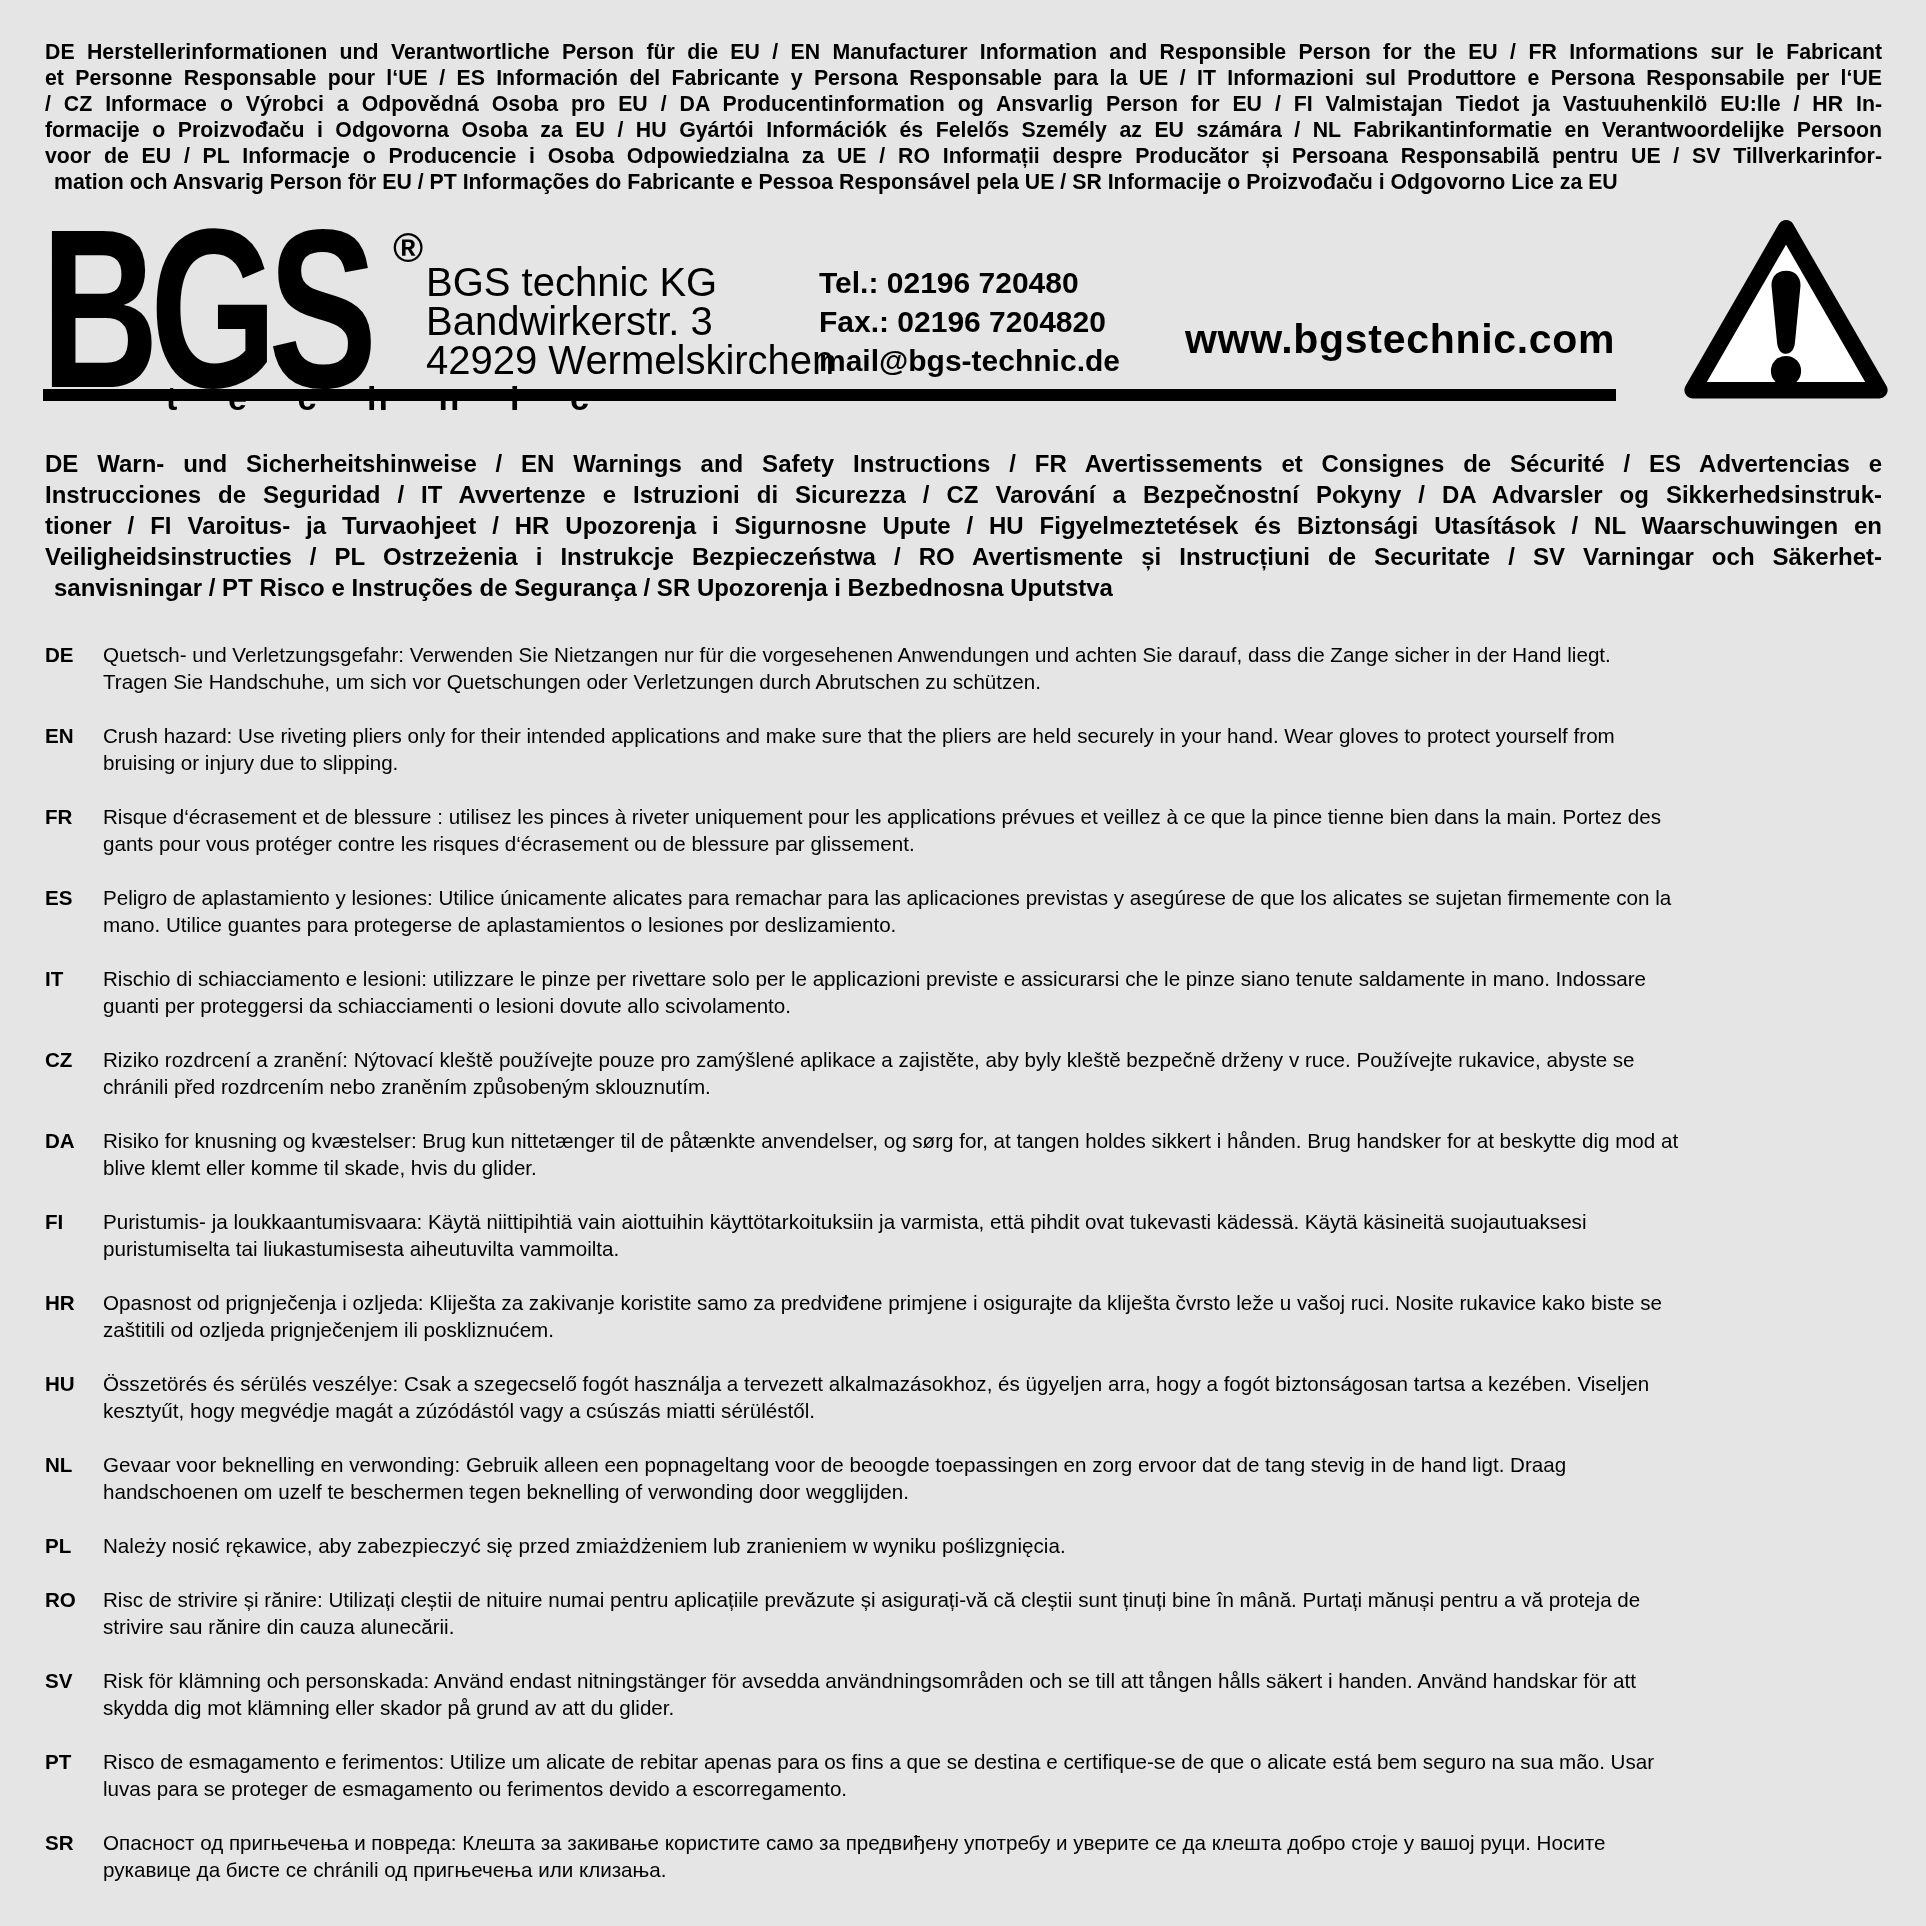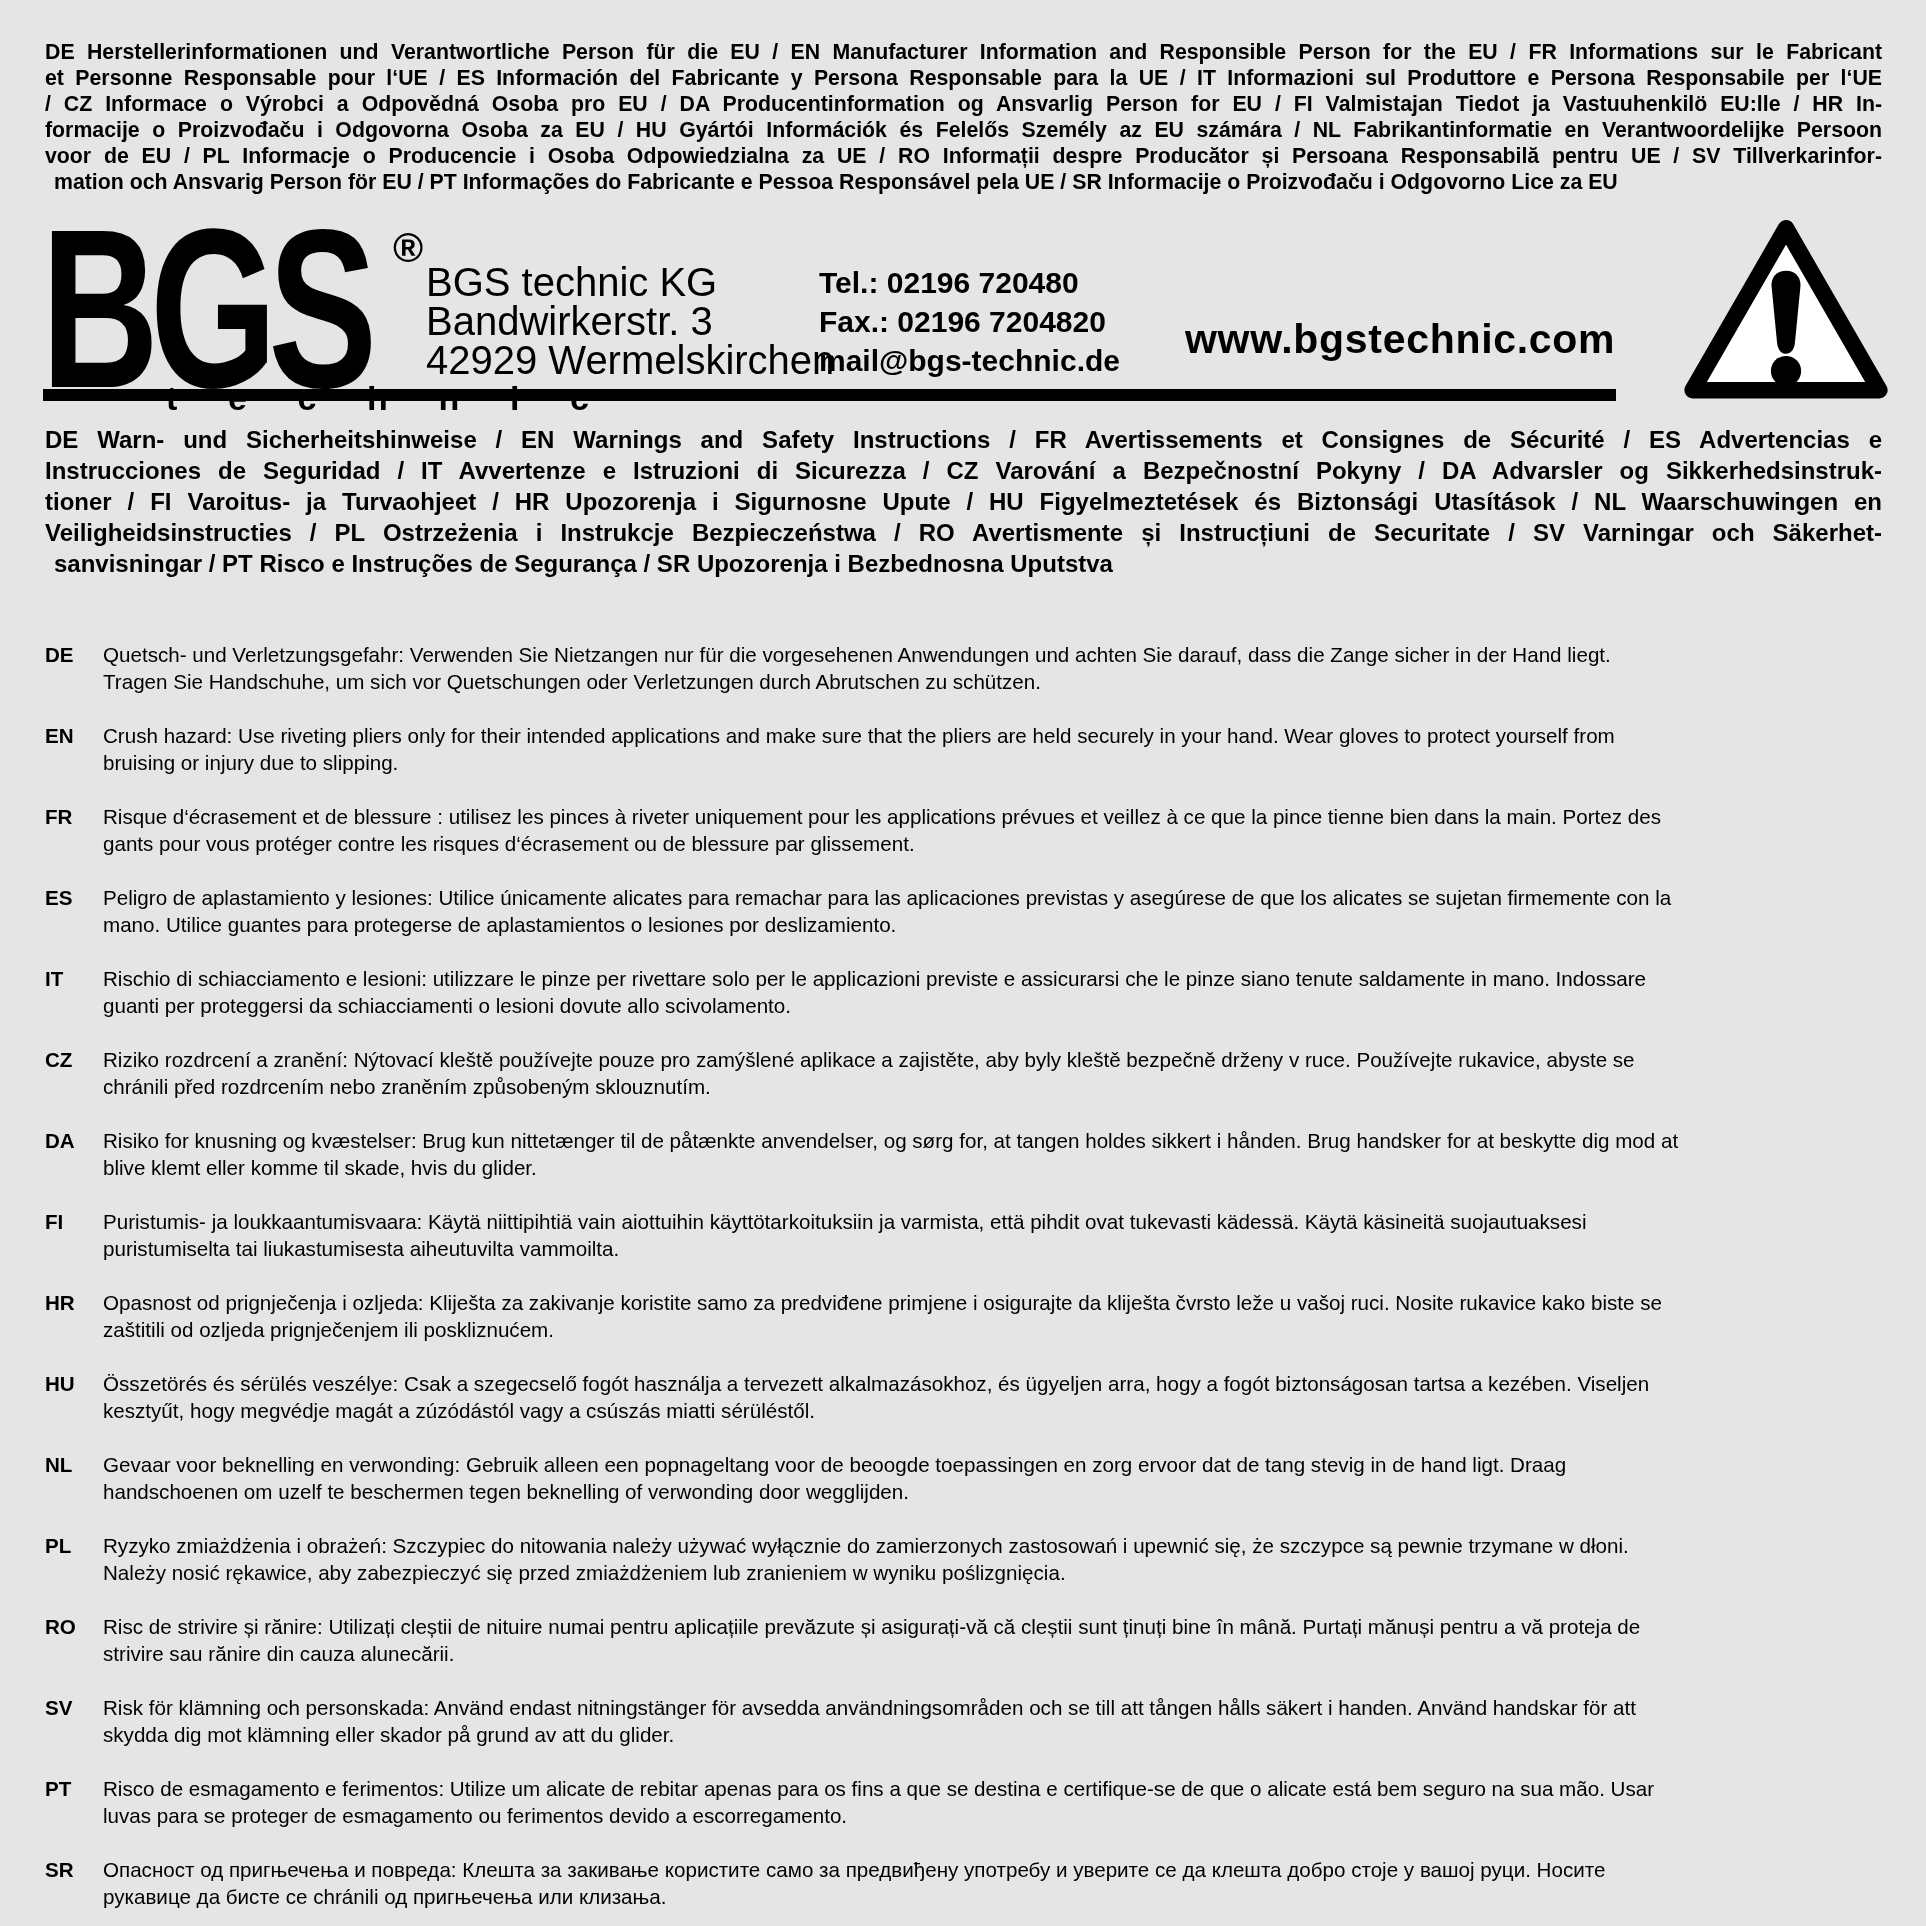--- a/index.html
+++ b/index.html
@@ -4,21 +4,21 @@
 <style>
   html,body{margin:0;padding:0;background:#ffffff;}
   .page{
     position:relative;width:1926px;height:1926px;background:#e5e5e5;
     font-family:"Liberation Sans",sans-serif;color:#000000;overflow:hidden;
   }
   
   .h1block{position:absolute;left:45px;top:39px;width:1837px;
     font-weight:bold;font-size:21.3px;line-height:26px;}
   
-  .h2block{position:absolute;left:45px;top:424px;width:1837px;
+  .h2block{position:absolute;left:45px;top:448px;width:1837px;
     font-weight:bold;font-size:24px;line-height:31px;}
   .jline{text-align:justify;text-align-last:justify;}
   .jline.last{text-align-last:left;margin-left:9px;}
 
   
   .logo{position:absolute;left:41px;top:231px;width:399px;height:190px;}
   .logo-bgs{position:absolute;left:0;top:-36px;font-weight:bold;font-size:227px;line-height:227px;
     letter-spacing:-12.4px;transform:scaleX(.72);transform-origin:left top;white-space:nowrap;}
   .logo-reg{position:absolute;left:352px;top:-2.8px;font-size:41px;font-weight:bold;line-height:41px;}
   .logo-sub{position:absolute;left:125px;bottom:2.8px;font-weight:bold;font-size:34px;
@@ -161,21 +161,20 @@
       <div class="entry">
         <div class="code">NL</div>
         <div class="txt">
           <div>Gevaar voor beknelling en verwonding: Gebruik alleen een popnageltang voor de beoogde toepassingen en zorg ervoor dat de tang stevig in de hand ligt. Draag</div>
           <div>handschoenen om uzelf te beschermen tegen beknelling of verwonding door wegglijden.</div>
         </div>
       </div>
       <div class="entry">
         <div class="code">PL</div>
         <div class="txt">
-          <div>Ryzyko zmiażdżenia i obrażeń: Szczypiec do nitowania należy używać wyłącznie do zamierzonych zastosowań i upewnić się, że szczypce są pewnie trzymane w dłoni.</div>
           <div>Należy nosić rękawice, aby zabezpieczyć się przed zmiażdżeniem lub zranieniem w wyniku poślizgnięcia.</div>
         </div>
       </div>
       <div class="entry">
         <div class="code">RO</div>
         <div class="txt">
           <div>Risc de strivire și rănire: Utilizați cleștii de nituire numai pentru aplicațiile prevăzute și asigurați-vă că cleștii sunt ținuți bine în mână. Purtați mănuși pentru a vă proteja de</div>
           <div>strivire sau rănire din cauza alunecării.</div>
         </div>
       </div>

